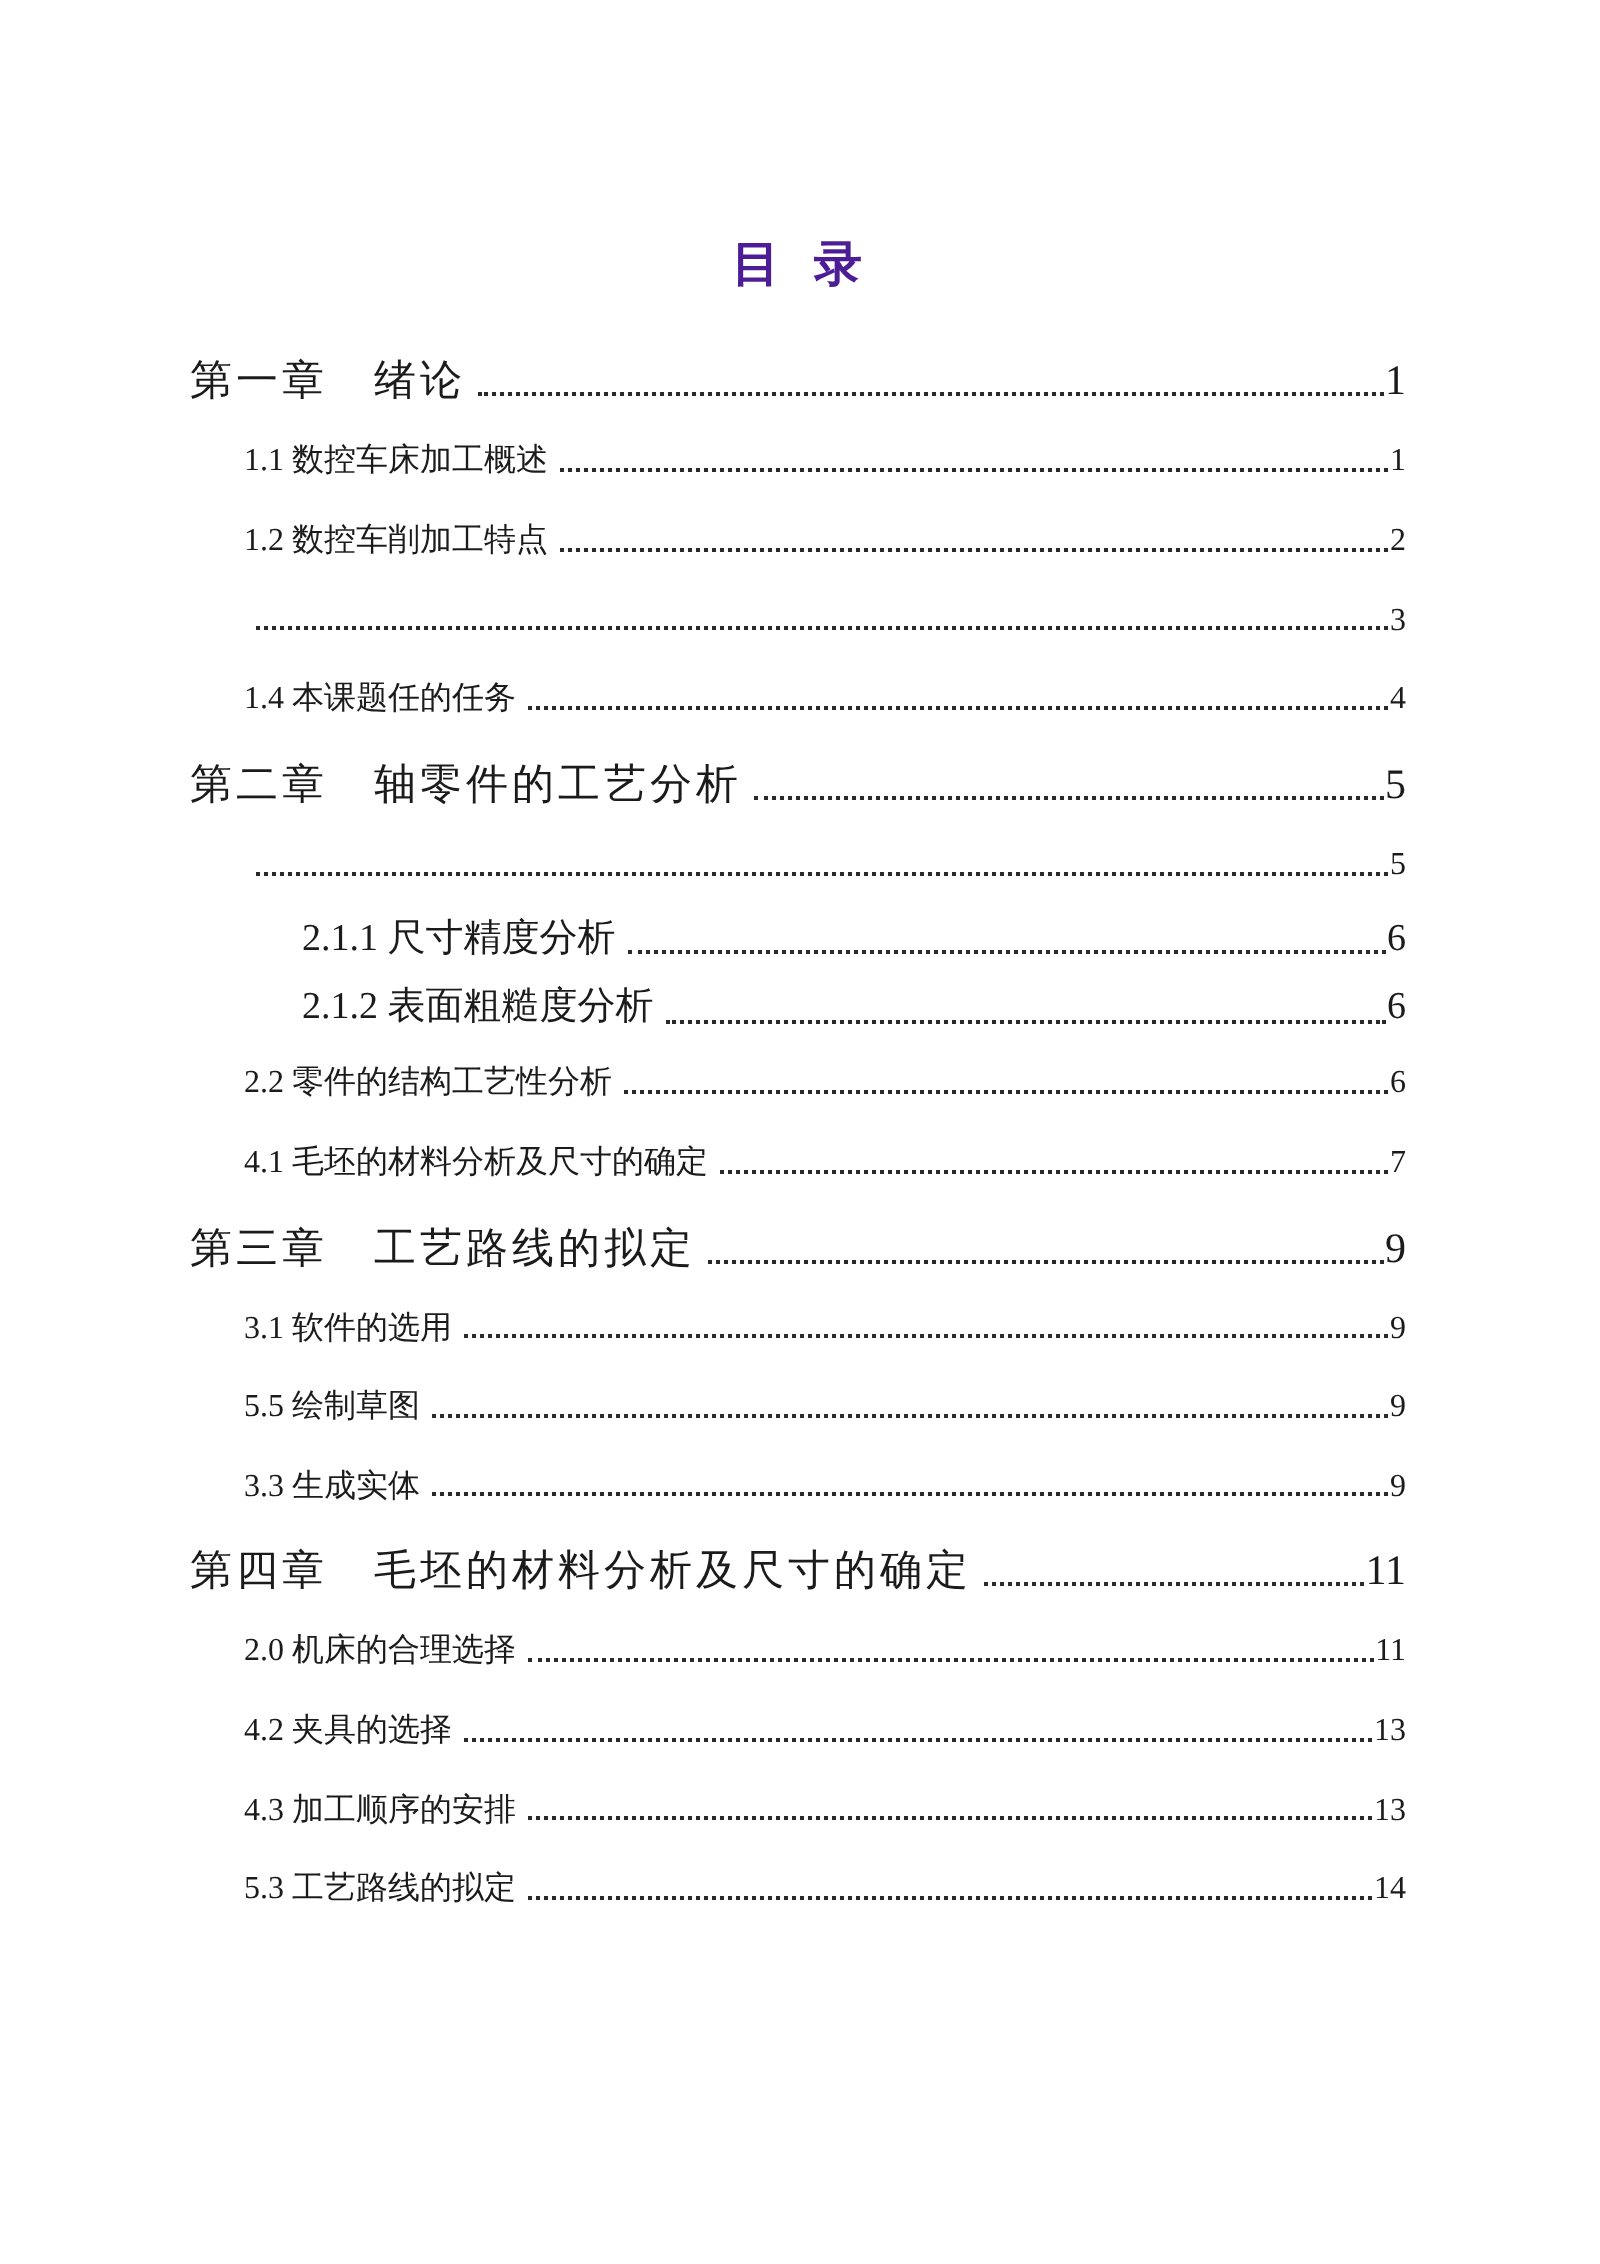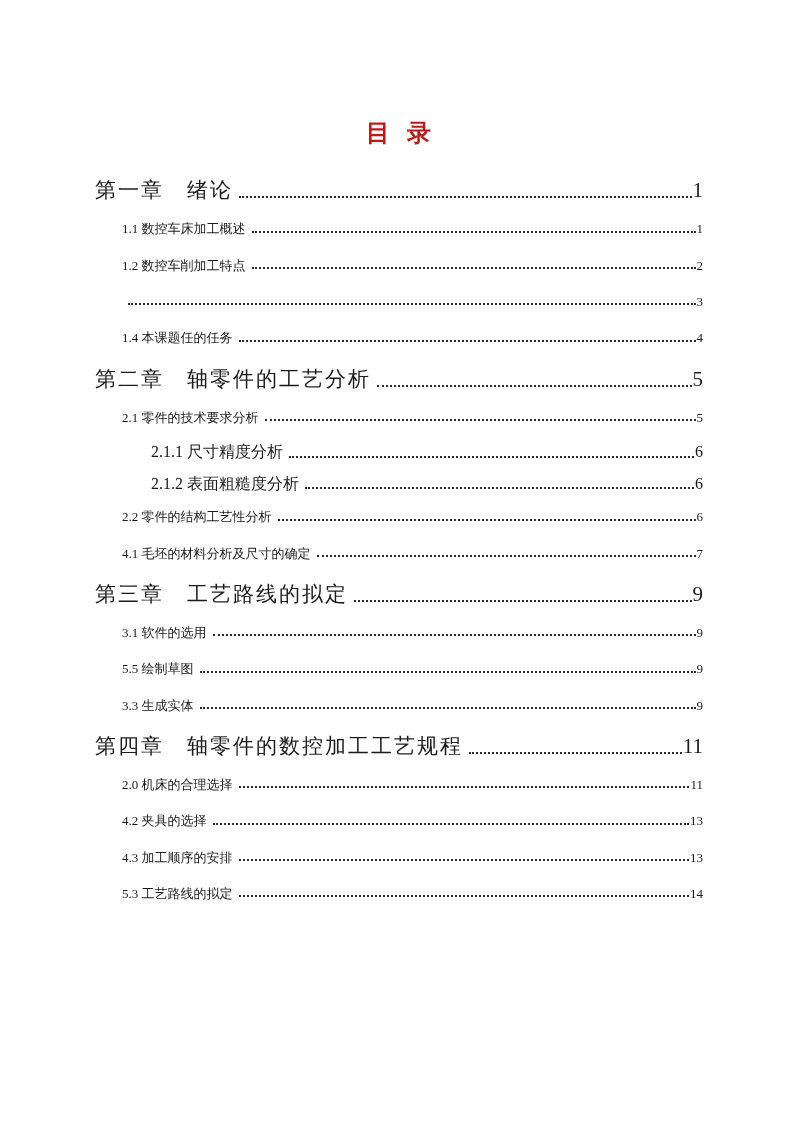--- a/index.html
+++ b/index.html
@@ -18,21 +18,21 @@
     overflow: hidden;
   }
   .title {
     font-size: 24px;
     font-weight: bold;
     text-align: center;
     letter-spacing: 1px;
     word-spacing: 9px;
     line-height: 1.1;
     margin-bottom: 33px;
-    color: #b91c1c;
+    color: #4c1d95;
   }
   .row {
     display: flex;
     align-items: flex-end;
     line-height: 1.1;
   }
   .row .label { white-space: pre; }
   .leader {
     flex: 1;
     border-bottom: 2px dotted #2a2a2a;
@@ -40,26 +40,26 @@
     min-width: 20px;
   }
   .page-num { flex: 0 0 auto; }
   .lvl-chapter {
     font-size: 21px;
     letter-spacing: 2px;
     margin-bottom: 20px;
   }
   .lvl-chapter .page-num { letter-spacing: 0; }
   .lvl-1 {
-    font-size: 13px;
+    font-size: 16px;
     padding-left: 27px;
     margin-bottom: 22px;
   }
   .lvl-2 {
-    font-size: 16px;
+    font-size: 19px;
     padding-left: 56px;
     margin-top: -4px;
     margin-bottom: 18px;
   }
   .lvl-2 .leader { border-bottom-width: 2px; margin-bottom: 3px; }
 </style>
 </head>
 <body>
 
 <div class="page">
@@ -95,21 +95,20 @@
     <span class="page-num">4</span>
   </div>
 
   <div class="row lvl-chapter">
     <span class="label">第二章　轴零件的工艺分析</span>
     <span class="leader"></span>
     <span class="page-num">5</span>
   </div>
 
   <div class="row lvl-1">
-    <span class="label">2.1 零件的技术要求分析</span>
     <span class="leader"></span>
     <span class="page-num">5</span>
   </div>
 
   <div class="row lvl-2">
     <span class="label">2.1.1 尺寸精度分析</span>
     <span class="leader"></span>
     <span class="page-num">6</span>
   </div>
 
@@ -150,21 +149,21 @@
   </div>
 
   <div class="row lvl-1">
     <span class="label">3.3 生成实体</span>
     <span class="leader"></span>
     <span class="page-num">9</span>
   </div>
 
 
   <div class="row lvl-chapter">
-    <span class="label">第四章　轴零件的数控加工工艺规程</span>
+    <span class="label">第四章　毛坯的材料分析及尺寸的确定</span>
     <span class="leader"></span>
     <span class="page-num">11</span>
   </div>
 
   <div class="row lvl-1">
     <span class="label">2.0 机床的合理选择</span>
     <span class="leader"></span>
     <span class="page-num">11</span>
   </div>
 

